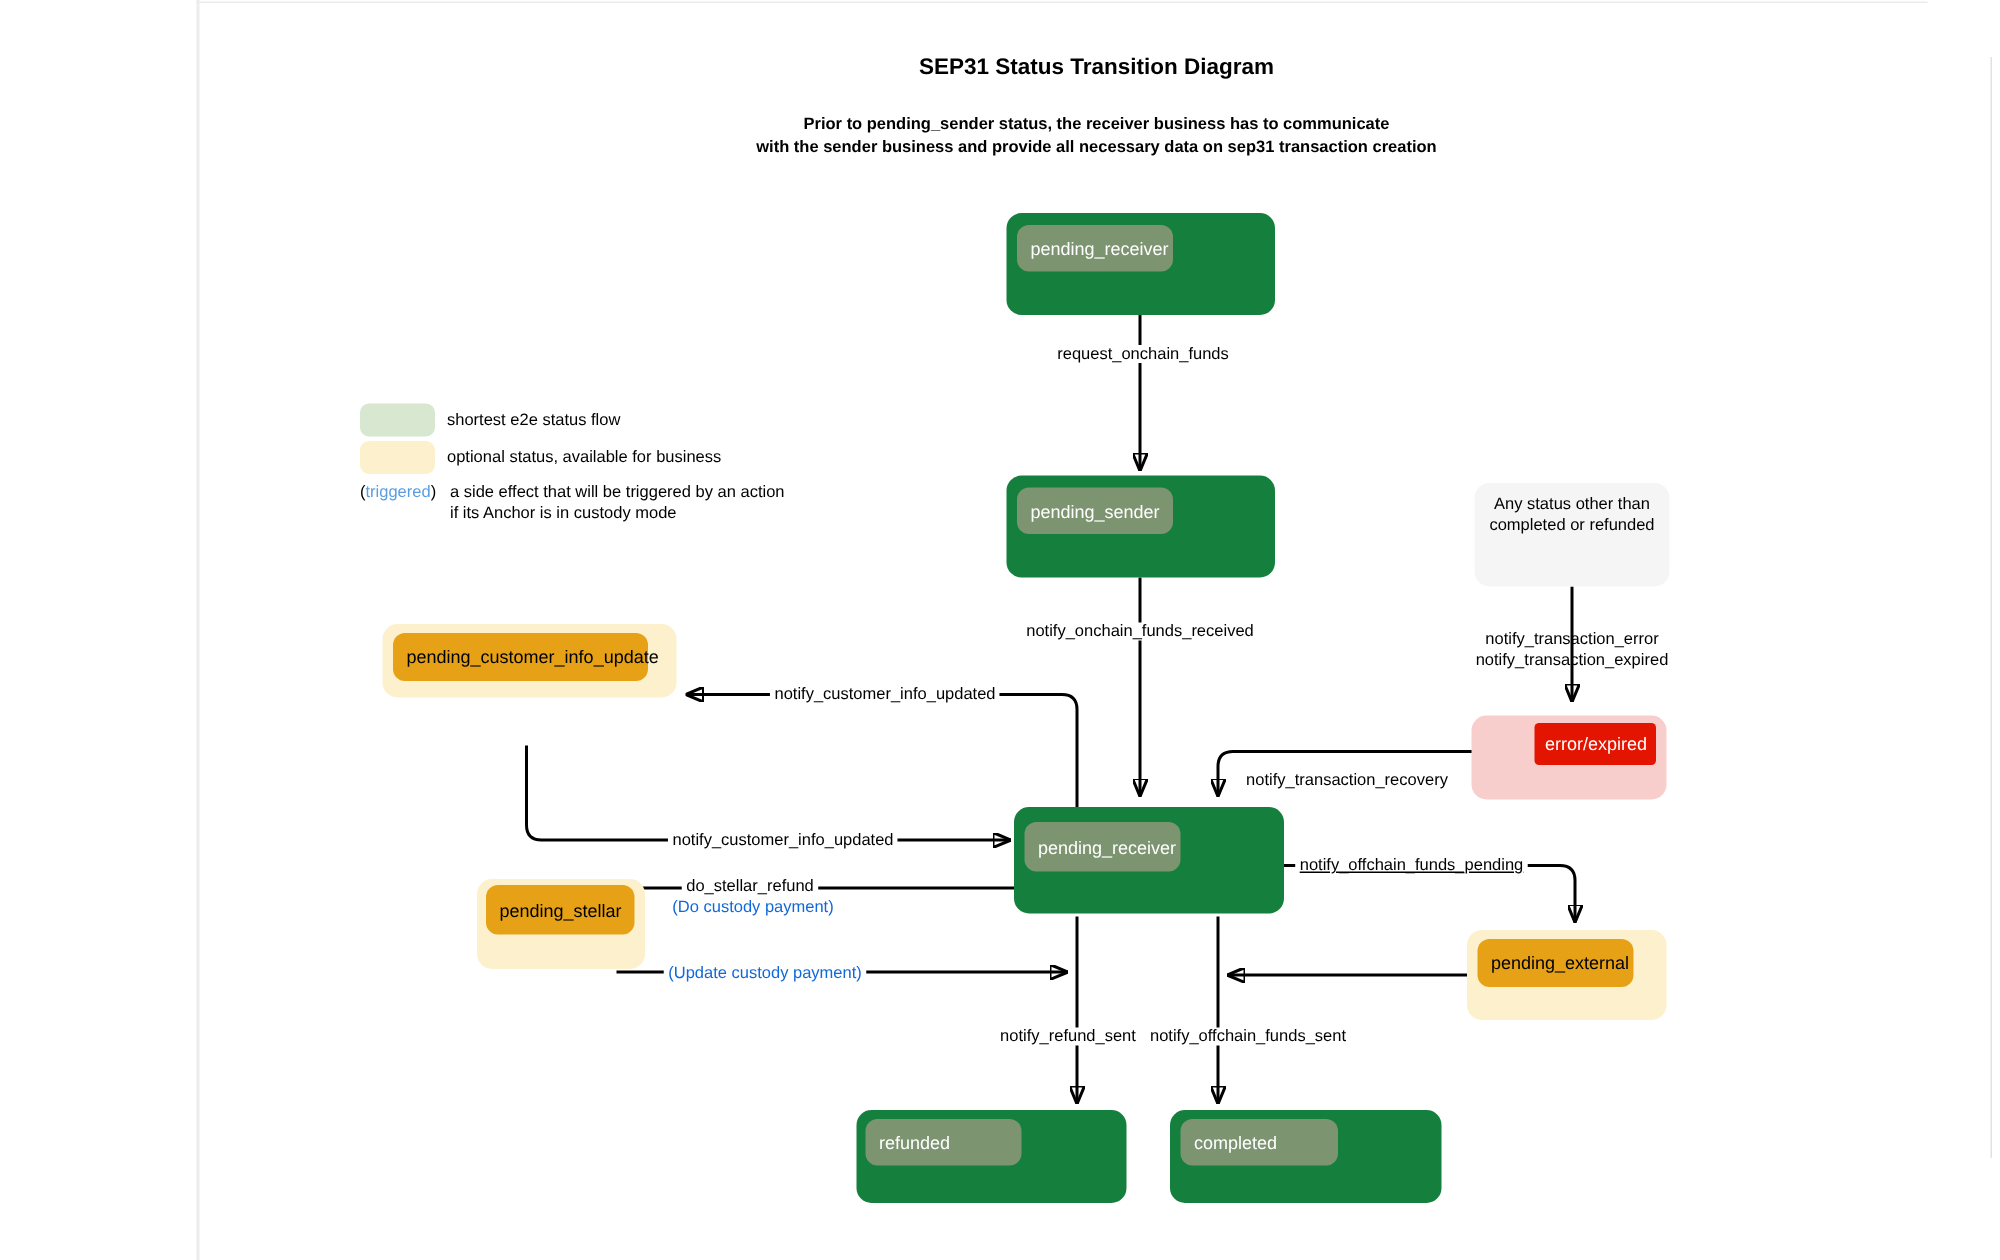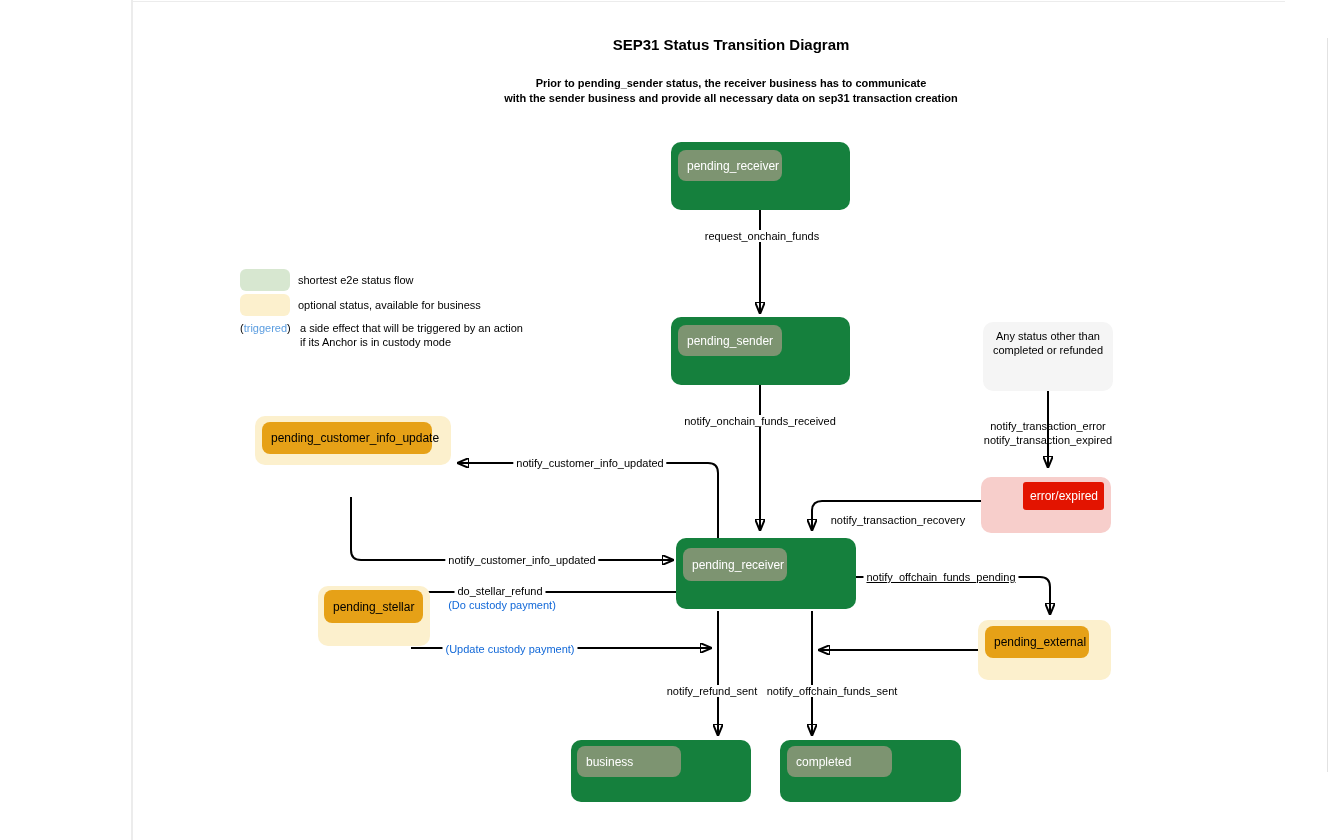--- a/index.html
+++ b/index.html
@@ -140,21 +140,21 @@
 
   <div class="node cream" style="left:281px; top:586px; width:112px; height:60px;margin-left:37px;">
     <div class="badge orange" style="left:6px; top:4px; width:99px; height:33px;">pending_stellar</div>
   </div>
 
   <div class="node cream" style="left:978px; top:620px; width:133px; height:60px;">
     <div class="badge orange" style="left:7px; top:6px; width:104px; height:32px;">pending_external</div>
   </div>
 
   <div class="node green" style="left:571px; top:740px; width:180px; height:62px;">
-    <div class="badge darkgreen" style="left:6px; top:6px; width:104px; height:31px;">business</div>
+    <div class="badge darkgreen" style="left:6px; top:6px; width:104px; height:31px;">refunded</div>
   </div>
 
   <div class="node green" style="left:780px; top:740px; width:181px; height:62px;">
     <div class="badge darkgreen" style="left:7px; top:6px; width:105px; height:31px;">completed</div>
   </div>
 
   <div class="elabel" style="left:762px; top:230px;">request_onchain_funds</div>
   <div class="elabel" style="left:760px; top:415px;">notify_onchain_funds_received</div>
   <div class="elabel nobg" style="left:1048px; top:420px;">notify_transaction_error</div>
   <div class="elabel nobg" style="left:1048px; top:434px;">notify_transaction_expired</div>

